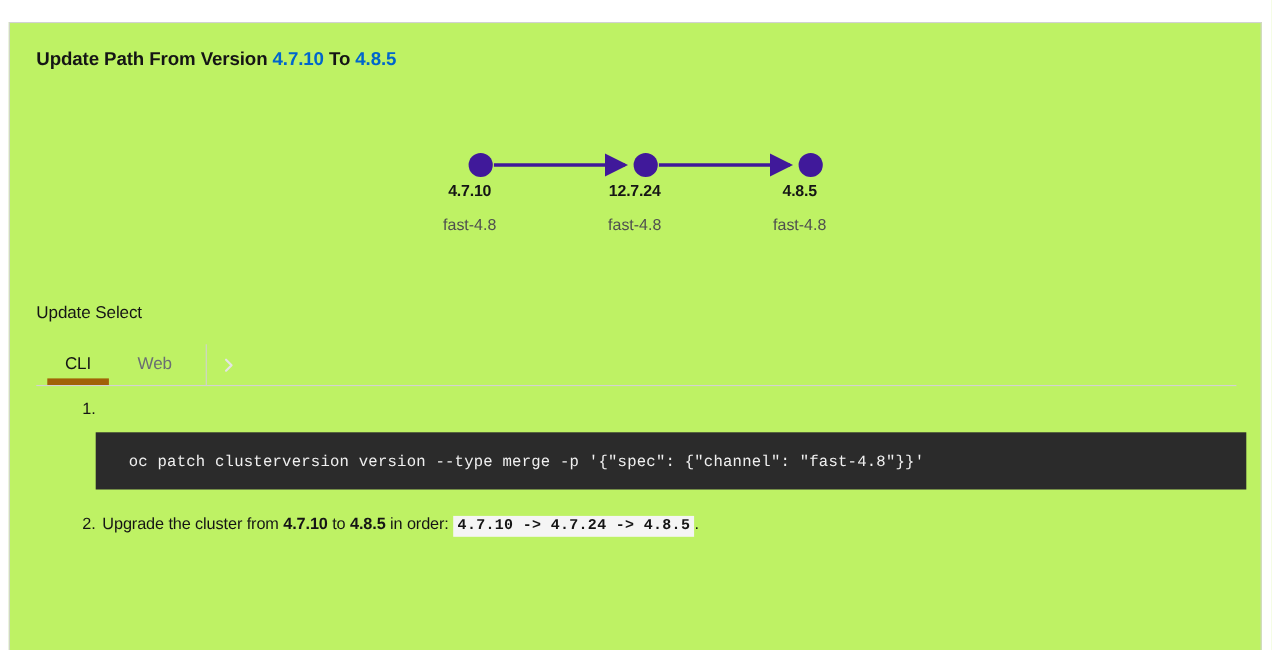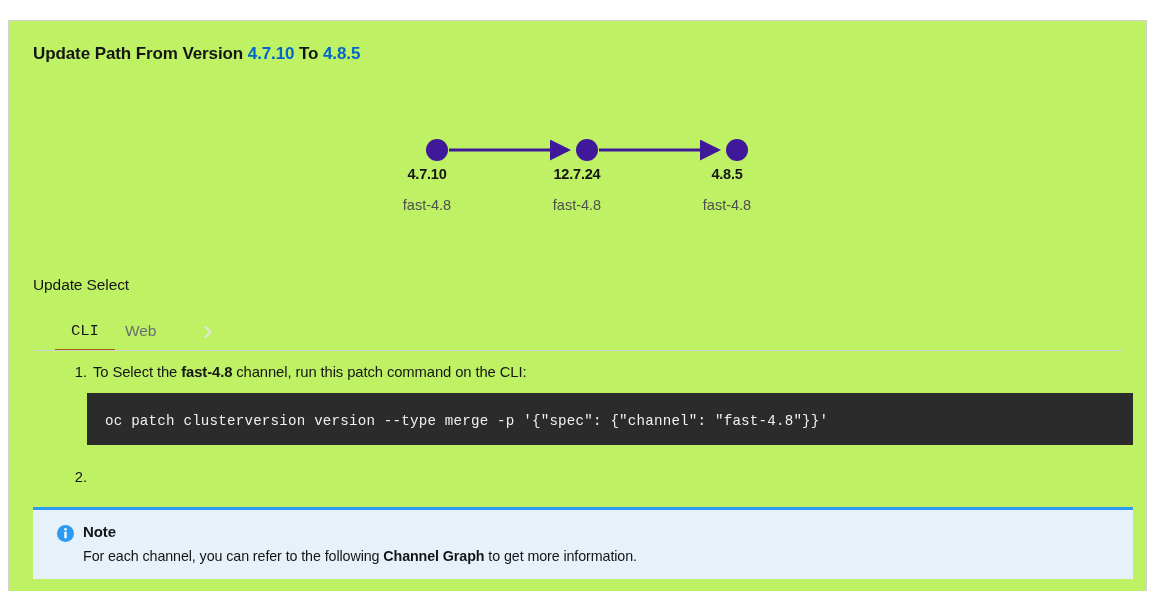--- a/index.html
+++ b/index.html
@@ -121,24 +121,23 @@
     top: 0;
     height: 37px;
     line-height: 36px;
     font-size: 15.5px;
     padding: 0 16px;
     box-sizing: border-box;
     cursor: pointer;
     letter-spacing: -0.1px;
   }
   .tab.active {
-    left: 22px;
-    color: #151515;
-    border-bottom: 1px solid #a16207;
-    font-family: Liberation Mono, monospace;
+    left: 10px;
+    color: #151515;
+    border-bottom: 6px solid #a16207;
   }
   .tab.inactive {
     left: 76px;
     color: #6a6e73;
   }
   .tab-scroll {
     position: absolute;
     left: 154px;
     top: 0;
     width: 42px;
@@ -184,21 +183,21 @@
     position: absolute;
     left: 54px;
     top: 32px;
     width: 1046px;
     height: 52px;
     background: #2b2b2b;
     box-sizing: border-box;
   }
   .code-block code {
     position: absolute;
-    left: 18px;
+    left: 30px;
     top: 17px;
     font-family: "Liberation Mono", "DejaVu Sans Mono", monospace;
     font-size: 14.2px;
     color: #f0f0f0;
     white-space: pre;
     letter-spacing: 0.2px;
   }
 
   .step2 {
     position: absolute;
@@ -303,35 +302,26 @@
       <svg width="14" height="14" viewBox="0 0 14 14">
         <polyline points="4.5,2 9.5,7 4.5,12" fill="none" stroke="#e4e4e4" stroke-width="2" stroke-linecap="round" stroke-linejoin="round"></polyline>
       </svg>
     </div>
   </div>
 
   <div class="steps">
 
     <div class="step-row">
       <span class="step-num">1.</span>
-      <span class="step-text"><span>To Select the </span><b>fast-4.8</b><span> channel, run this patch command on the CLI:</span></span>
       <div class="code-block">
         <code>oc patch clusterversion version --type merge -p '{"spec": {"channel": "fast-4.8"}}'</code>
       </div>
     </div>
 
     <div class="step-row step2">
       <span class="step-num">2.</span>
+      <span class="step-text"><span>Upgrade the cluster from </span><b>4.7.10</b><span> to </span><b>4.8.5</b><span> in order: </span><code class="inline">4.7.10 -&gt; 4.7.24 -&gt; 4.8.5</code><span>.</span></span>
     </div>
 
   </div>
 
-  <div class="note">
-    <svg class="note-icon" viewBox="0 0 16 16">
-      <circle cx="8" cy="8" r="8" fill="#2b9af3"></circle>
-      <circle cx="8" cy="4.1" r="1.25" fill="#ffffff"></circle>
-      <rect x="6.9" y="6.3" width="2.2" height="6.2" rx="0.5" fill="#ffffff"></rect>
-    </svg>
-    <div class="note-title">Note</div>
-    <div class="note-body"><span>For each channel, you can refer to the following </span><b>Channel Graph</b><span> to get more information.</span></div>
-  </div>
 
 </div>
 
 </body></html>

